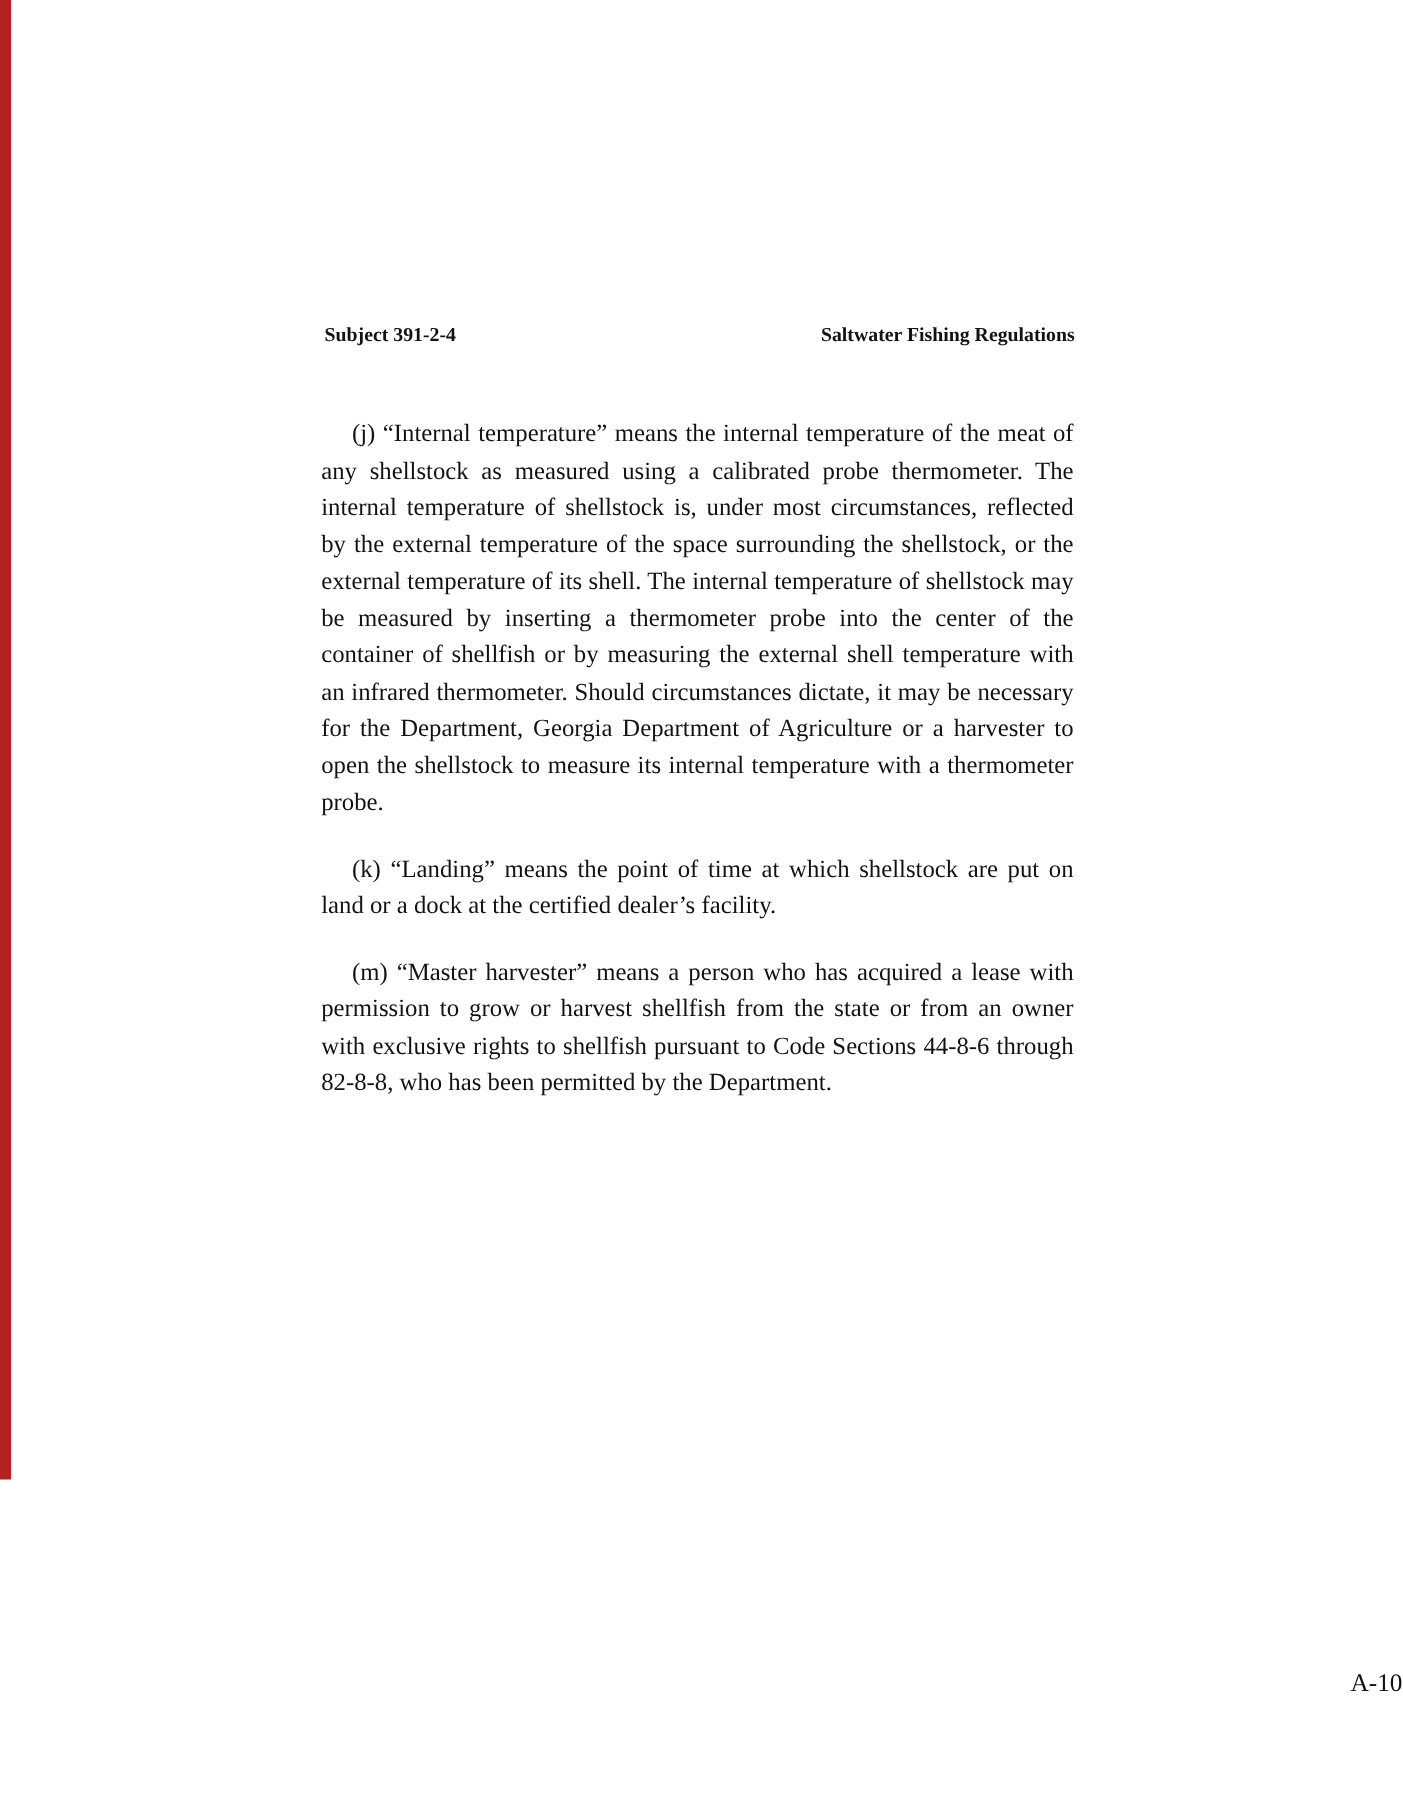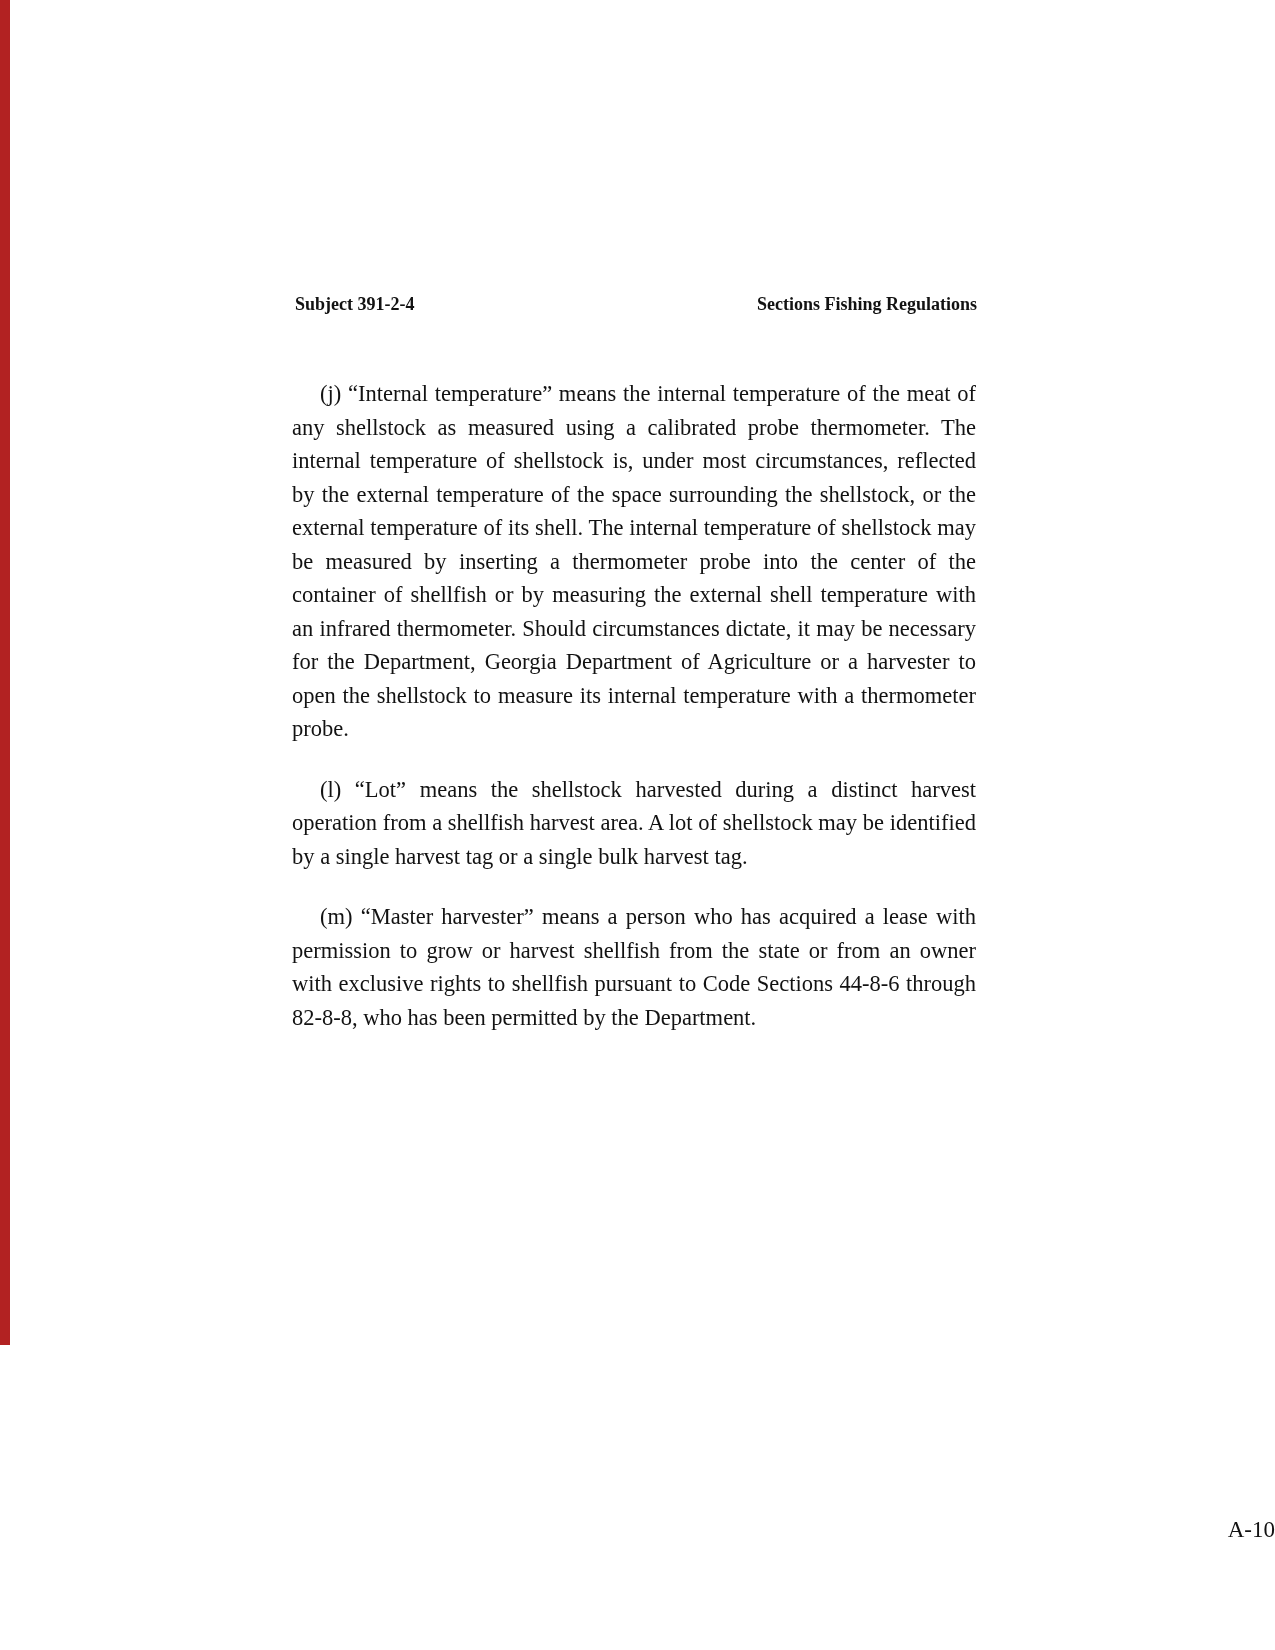--- a/index.html
+++ b/index.html
@@ -71,24 +71,24 @@
 </style>
 </head>
 <body>
 
 <div class="page">
 
   <div class="left-stripe"></div>
 
   <div class="header-row">
     <span>Subject 391-2-4</span>
-    <span>Sections Fishing Regulations</span>
+    <span>Saltwater Fishing Regulations</span>
   </div>
 
   <div class="body-text">
     <p class="lettered para-j">(j) “Internal temperature” means the internal temperature of the meat of any shellstock as measured using a calibrated probe thermometer. The internal temperature of shellstock is, under most circumstances, reflected by the external temperature of the space surrounding the shellstock, or the external temperature of its shell. The internal temperature of shellstock may be measured by inserting a thermometer probe into the center of the container of shellfish or by measuring the external shell temperature with an infrared thermometer. Should circumstances dictate, it may be necessary for the Department, Georgia Department of Agriculture or a harvester to open the shellstock to measure its internal temperature with a thermometer probe.</p>
-    <p class="lettered">(l) “Lot” means the shellstock harvested during a distinct harvest operation from a shellfish harvest area. A lot of shellstock may be identified by a single harvest tag or a single bulk harvest tag.</p>
+    <p class="lettered">(k) “Landing” means the point of time at which shellstock are put on land or a dock at the certified dealer’s facility.</p>
     <p class="lettered">(m) “Master harvester” means a person who has acquired a lease with permission to grow or harvest shellfish from the state or from an owner with exclusive rights to shellfish pursuant to Code Sections 44-8-6 through 82-8-8, who has been permitted by the Department.</p>
   </div>
 
   <div class="page-footer">A-10</div>
 
 </div>
 
 </body></html>

